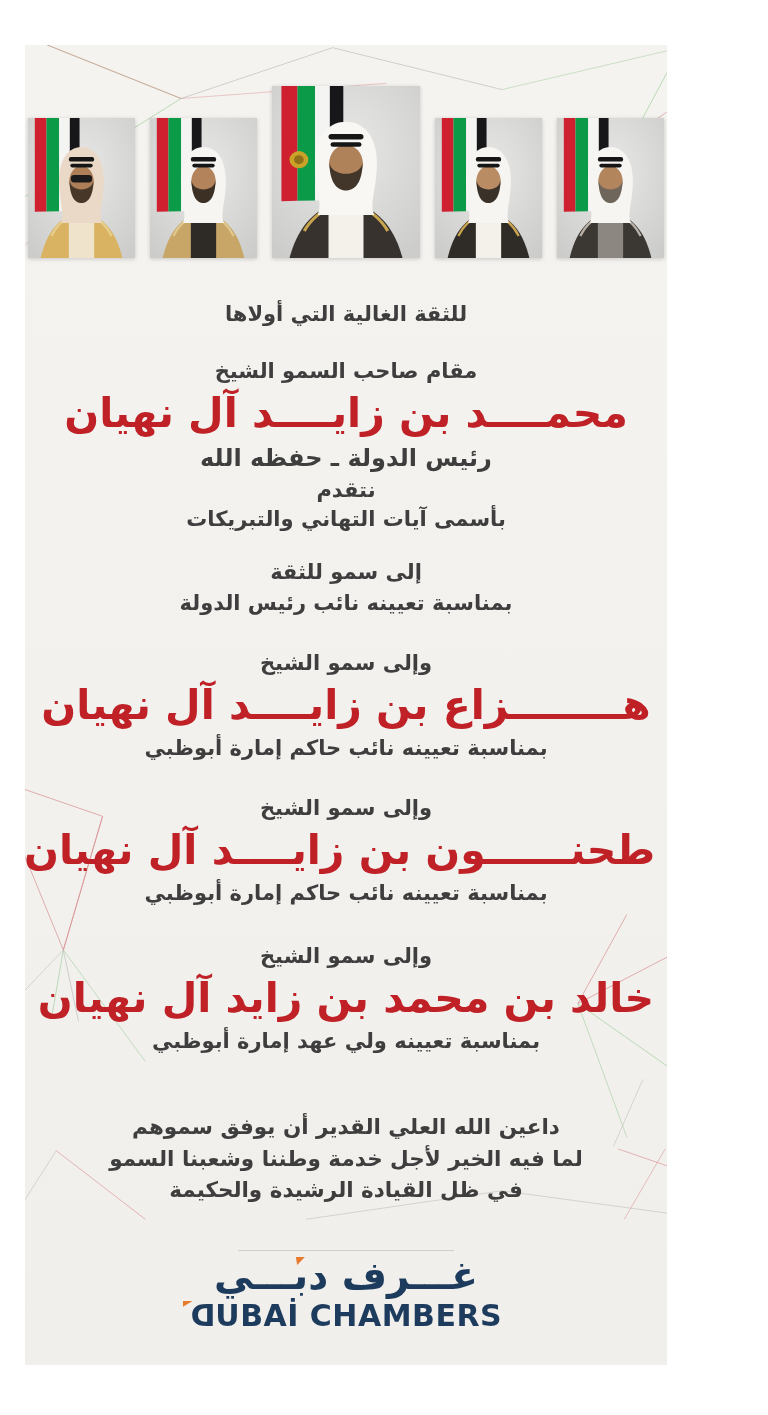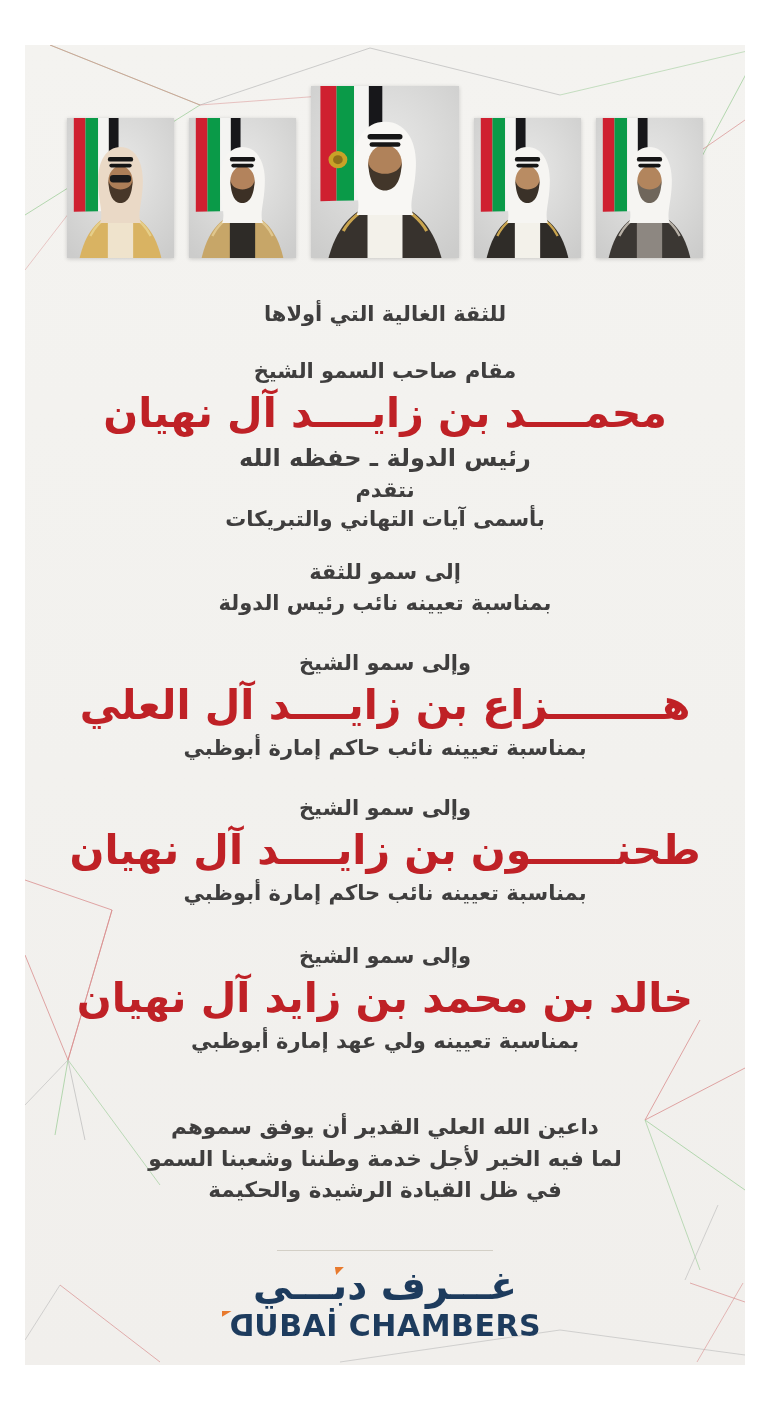--- a/index.html
+++ b/index.html
@@ -1,19 +1,19 @@
 <!DOCTYPE html>
 <html lang="ar" style="--accent_red: #bf2126; --text_dark: #3f3e3e; --logo_navy: #1d3b5d; --logo_orange: #e87a2e; --flag_red: #cf2030; --flag_green: #0a9a48; --flag_black: #17171a; --mesh_red: #d98f8f; --mesh_green: #a3cf9e; --mesh_gray: #b9b9b9;"><head>
 <meta charset="utf-8">
 <style>
   html,body{margin:0;padding:0;background:#ffffff;}
   body{width:768px;height:1415px;position:relative;font-family:"DejaVu Sans",sans-serif;overflow:hidden;}
 
   
-  .poster{position:absolute;left:25px;top:45px;width:720px;height:1320px;
+  .poster{position:absolute;left:25px;top:45px;width:642px;height:1320px;
           background:linear-gradient(180deg,#f4f3f0 0%,#f2f1ee 55%,#f1efec 100%);}
   .mesh{position:absolute;inset:0;pointer-events:none;}
 
   
   .portraits{position:absolute;top:41px;left:0;right:0;height:172px;
              display:flex;justify-content:center;align-items:flex-end;gap:15px;}
   .pcard{background:#d7d7d6;box-shadow:0 1px 4px rgba(0,0,0,.18);}
   .pcard svg{display:block;width:100%;height:100%;}
   .side{width:107px;height:140px;}
   .center{width:148px;height:172px;}
@@ -35,21 +35,21 @@
   .mt-post{margin-top:2px;}
   .mt-greet{}
   .mt-h1{margin-top:24px;}
   .mt-h{margin-top:31px;}
   .mt-h4{margin-top:34px;}
   .closing{margin-top:55px;font-weight:bold;font-size:21.5px;line-height:1.45;}
 
   .divider{margin:45px auto 0 auto;width:216px;height:0;border-top:1px solid #d3cfc6;}
 
   
-  .logo{margin-top:13px;direction:ltr;color:var(--logo_navy,#1d3b5d);position:relative;text-align:center;}
+  .logo{margin-top:3px;direction:ltr;color:var(--logo_navy,#1d3b5d);position:relative;text-align:center;}
   .logo-ar{font-weight:bold;font-size:39px;line-height:1.15;direction:rtl;position:relative;display:inline-block;}
   .logo-ar-accent{position:absolute;left:31%;top:3px;width:9px;height:8px;
                   background:var(--logo_orange,#e87a2e);clip-path:polygon(0 0,100% 0,15% 100%);}
   .logo-en{font-weight:bold;font-size:30px;letter-spacing:.5px;line-height:1.15;position:relative;display:block;}
   .logo-d{display:inline-block;transform:scaleX(-1);position:relative;}
   .logo-d-notch{position:absolute;left:calc(50% - 163px);top:2px;width:10px;height:6px;
                 background:var(--logo_orange,#e87a2e);clip-path:polygon(0 0,100% 0,0 100%);}
 </style>
 </head>
 <body>
@@ -161,21 +161,21 @@
     <div class="t mt-greet">نتقدم</div>
     <div class="t">بأسمى آيات التهاني والتبريكات</div>
 
     <div>
       <div class="t mt-h1">إلى سمو للثقة</div>
       <div class="t mt-post">بمناسبة تعيينه نائب رئيس الدولة</div>
     </div>
 
     <div>
       <div class="t mt-h">وإلى سمو الشيخ</div>
-      <div class="name mt-name">هــــــــزاع بن زايــــد آل العلي</div>
+      <div class="name mt-name">هــــــــزاع بن زايــــد آل نهيان</div>
       <div class="t mt-post">بمناسبة تعيينه نائب حاكم إمارة أبوظبي</div>
     </div>
 
     <div>
       <div class="t mt-h">وإلى سمو الشيخ</div>
       <div class="name mt-name">طحنــــــون بن زايــــد آل نهيان</div>
       <div class="t mt-post">بمناسبة تعيينه نائب حاكم إمارة أبوظبي</div>
     </div>
 
     <div>

